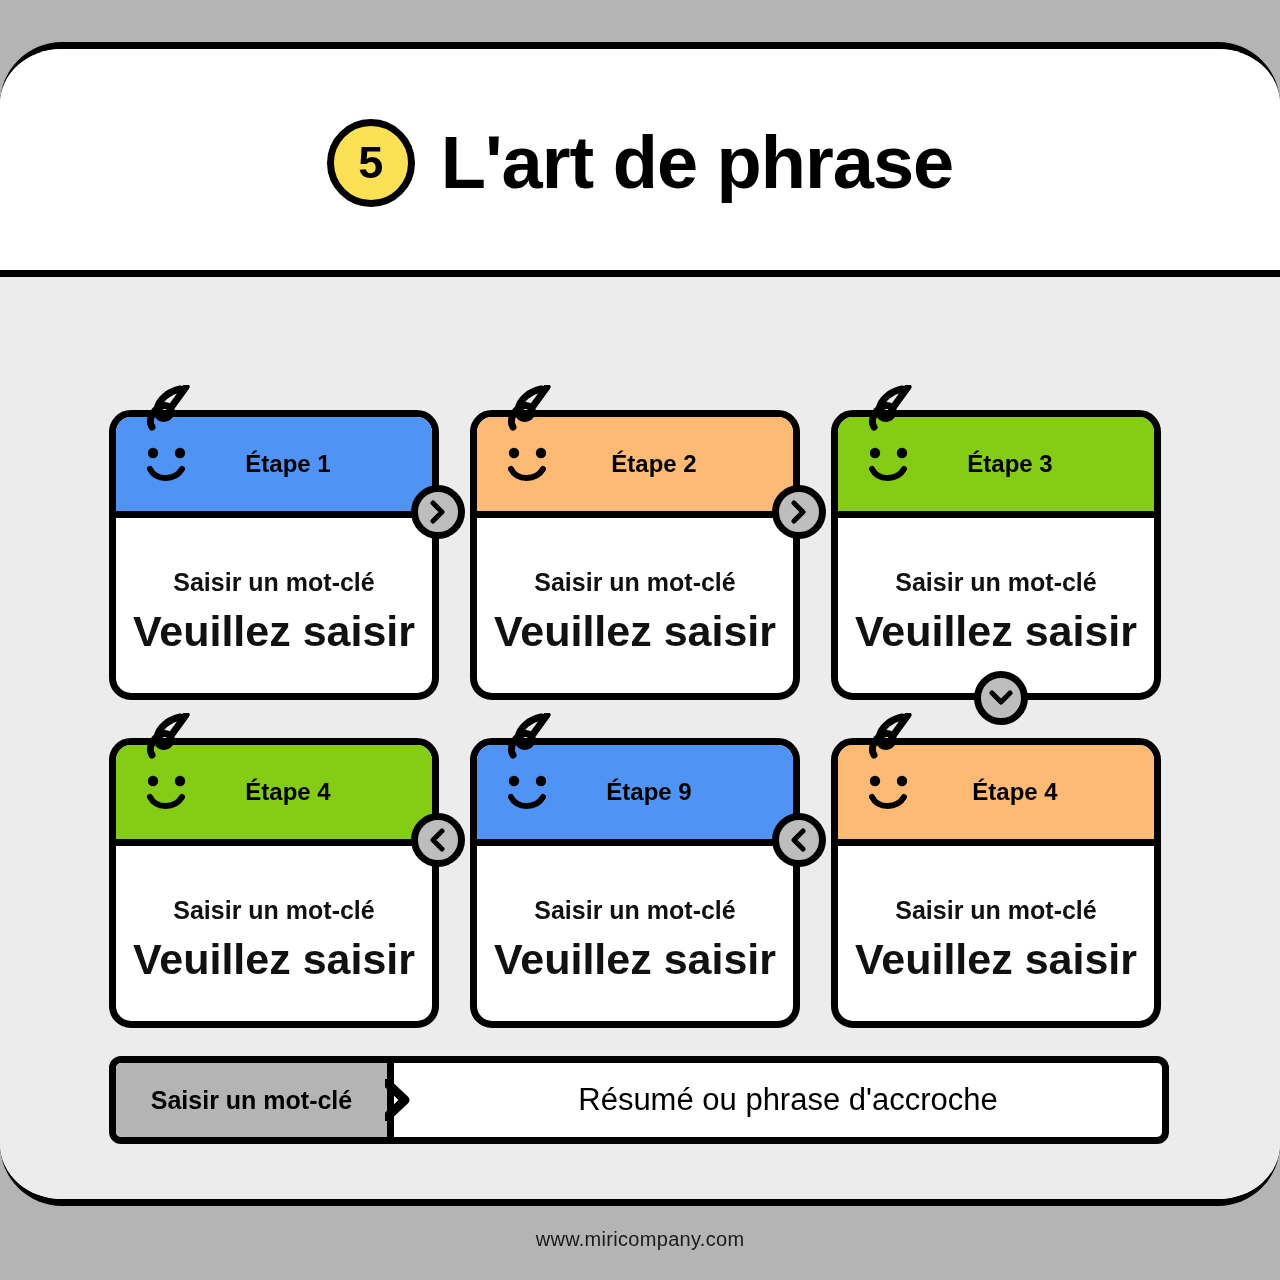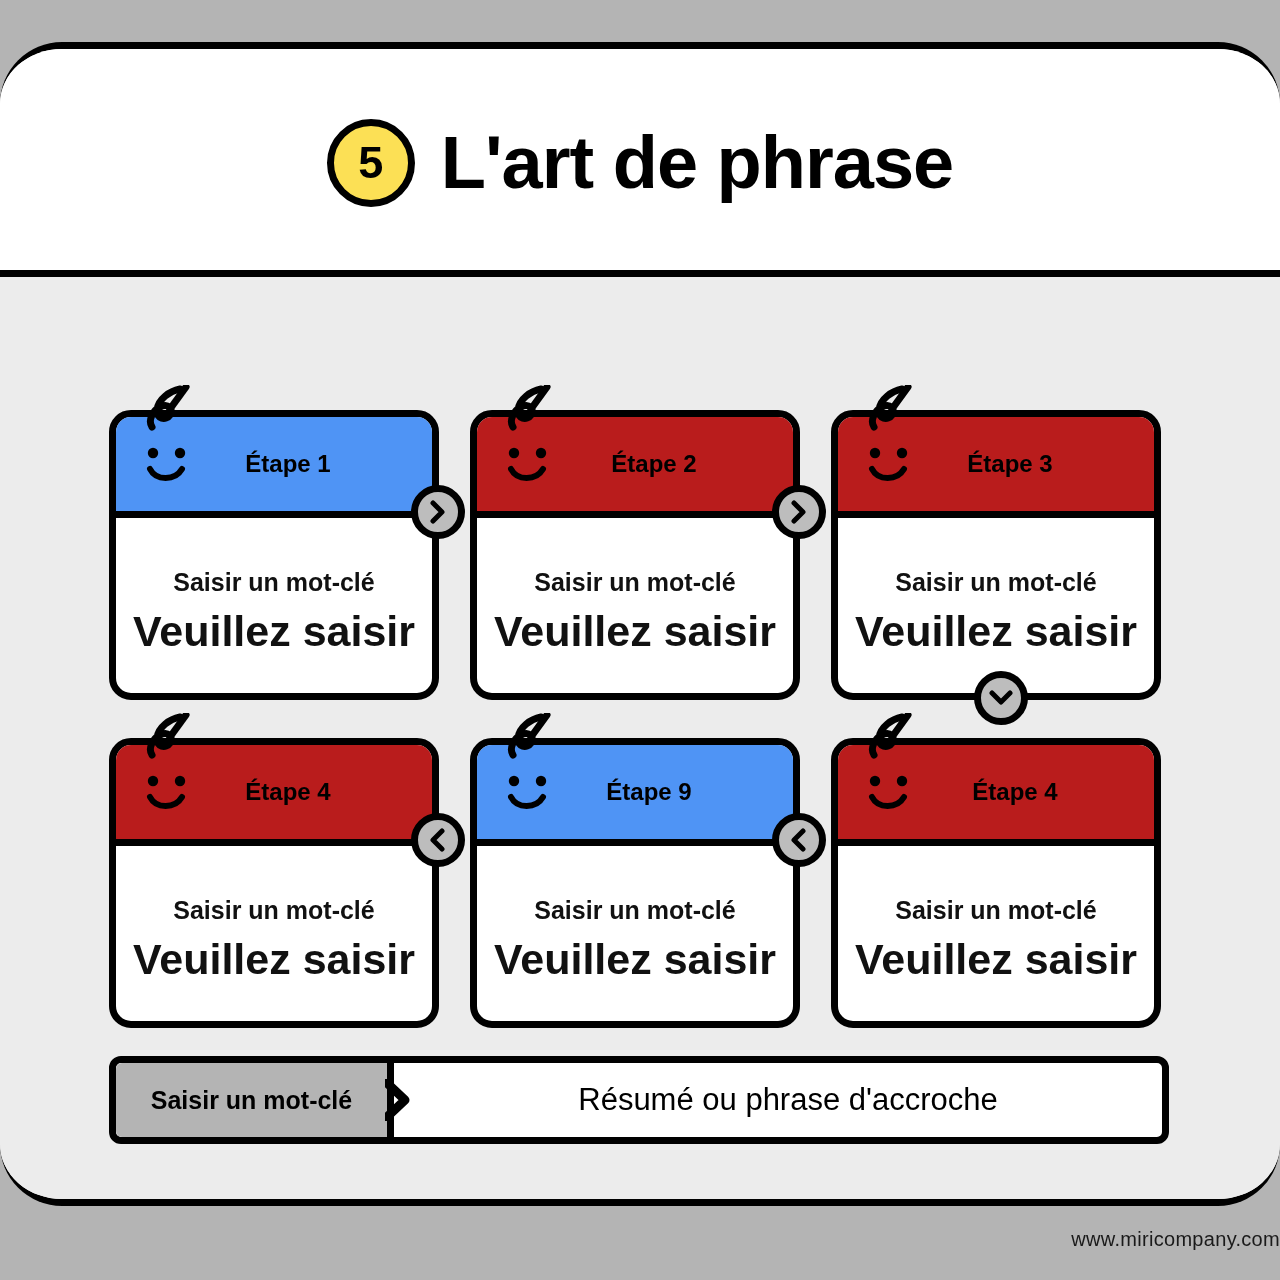--- a/index.html
+++ b/index.html
@@ -123,22 +123,22 @@
     position: relative;
     height: 94px;
     border-bottom: 7px solid #000000;
     border-radius: 15px 15px 0 0;
     display: flex;
     align-items: center;
     justify-content: center;
     overflow: visible;
   }
   .card-head.blue   { background: #4f94f5; }
-  .card-head.yellow { background: #b91c1c; padding-left: 10px; }
-  .card-head.orange { background: #b91c1c; }
+  .card-head.yellow { background: #fdba74; padding-left: 10px; }
+  .card-head.orange { background: #84cc16; }
 
   .head-label {
     font-size: 24px;
     font-weight: bold;
     color: #000;
     margin-left: 28px;
   }
 
   .face {
     position: absolute;
@@ -251,21 +251,21 @@
     color: #000;
     padding-left: 20px;
   }
 
   
   .site-url {
     position: absolute;
     left: 0;
     top: 1228px;
     width: 1280px;
-    text-align: right;
+    text-align: center;
     font-size: 20px;
     color: #1a1a1a;
     letter-spacing: 0.3px;
   }
 </style>
 </head>
 <body>
 
 <div class="frame">
 

